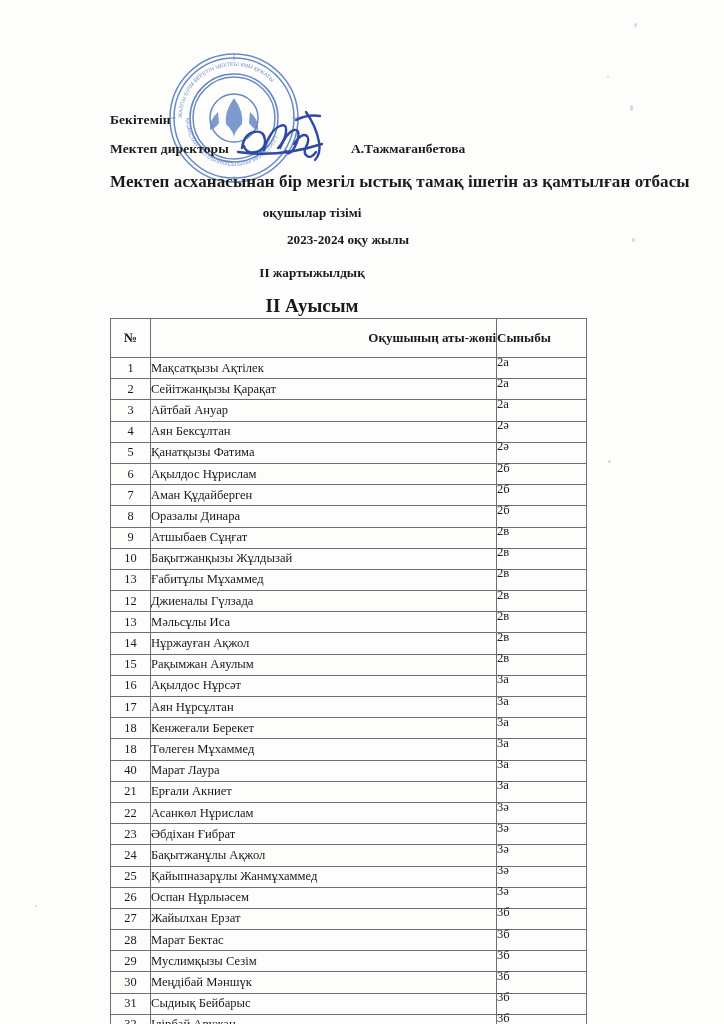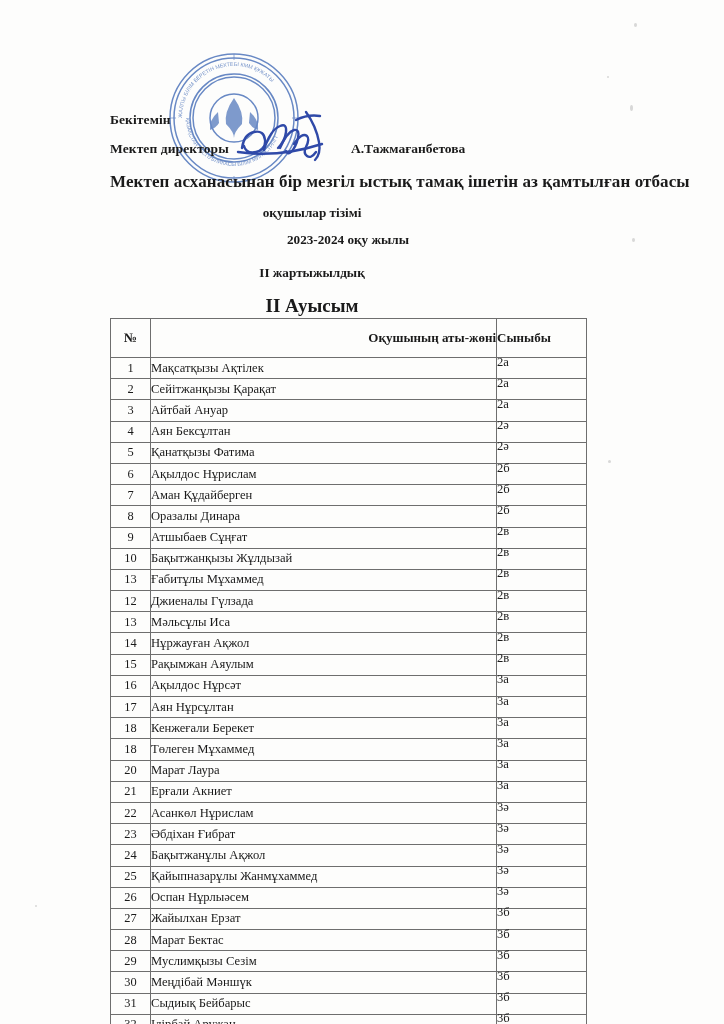--- a/index.html
+++ b/index.html
@@ -324,21 +324,21 @@
             <td class="t-num">18</td>
             <td class="t-name">Кенжеғали Берекет</td>
             <td class="t-cls"><span>3а</span></td>
           </tr>
           <tr>
             <td class="t-num">18</td>
             <td class="t-name">Төлеген Мұхаммед</td>
             <td class="t-cls"><span>3а</span></td>
           </tr>
           <tr>
-            <td class="t-num">20</td>
+            <td class="t-num">40</td>
             <td class="t-name">Марат Лаура</td>
             <td class="t-cls"><span>3а</span></td>
           </tr>
           <tr>
             <td class="t-num">21</td>
             <td class="t-name">Ерғали Акниет</td>
             <td class="t-cls"><span>3а</span></td>
           </tr>
           <tr>
             <td class="t-num">22</td>

